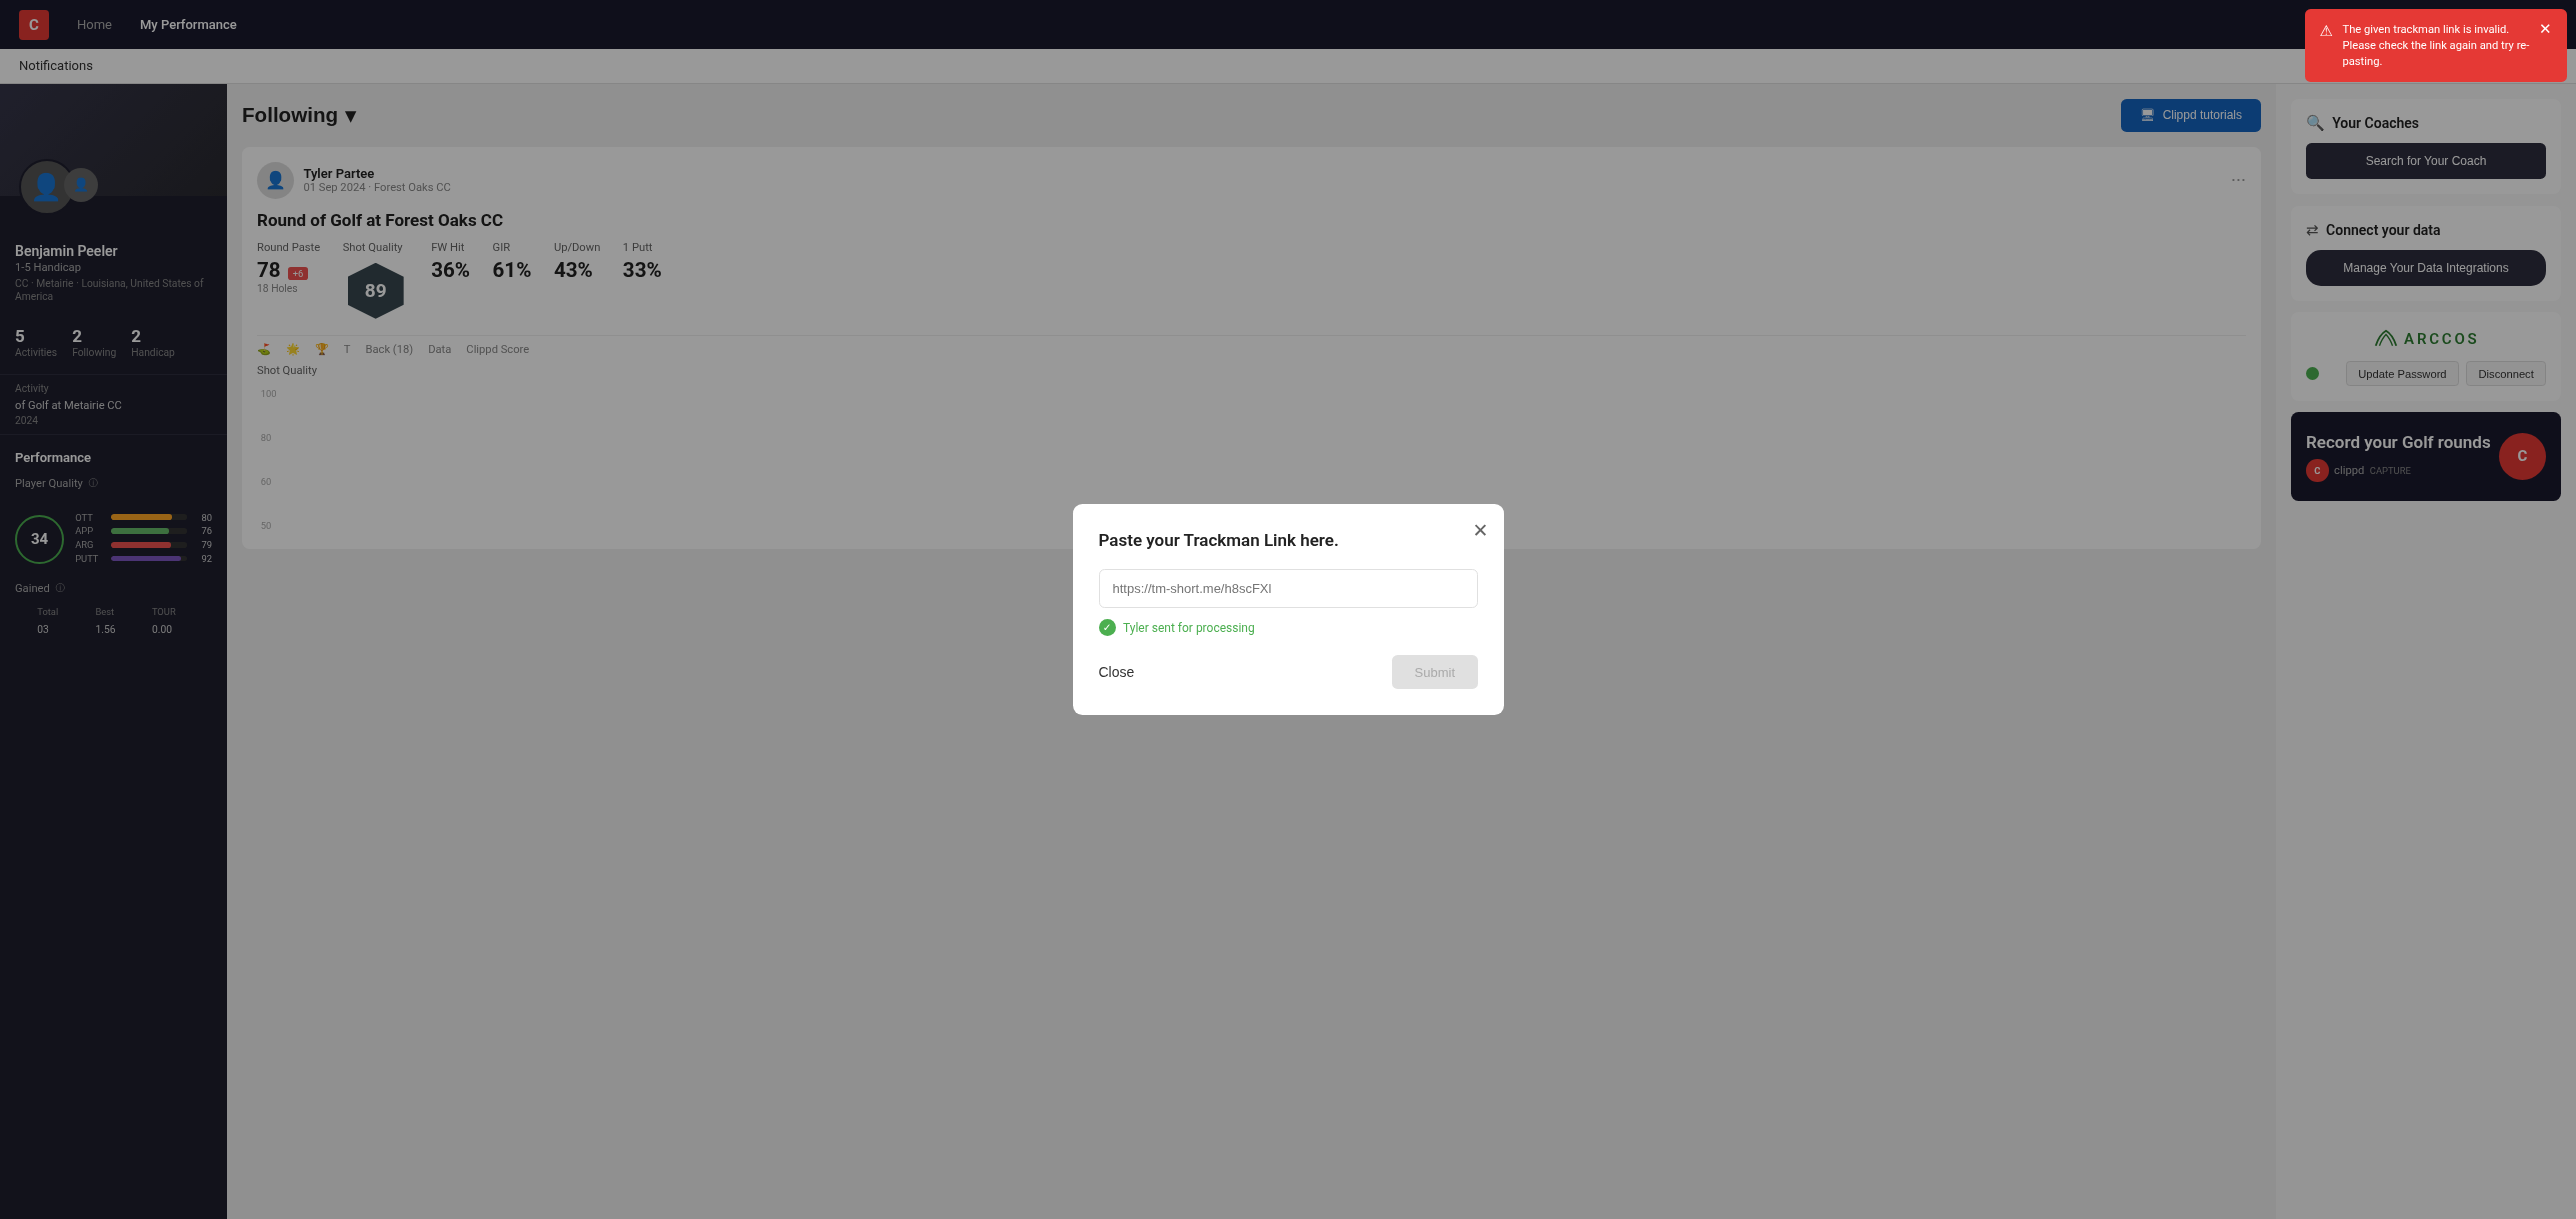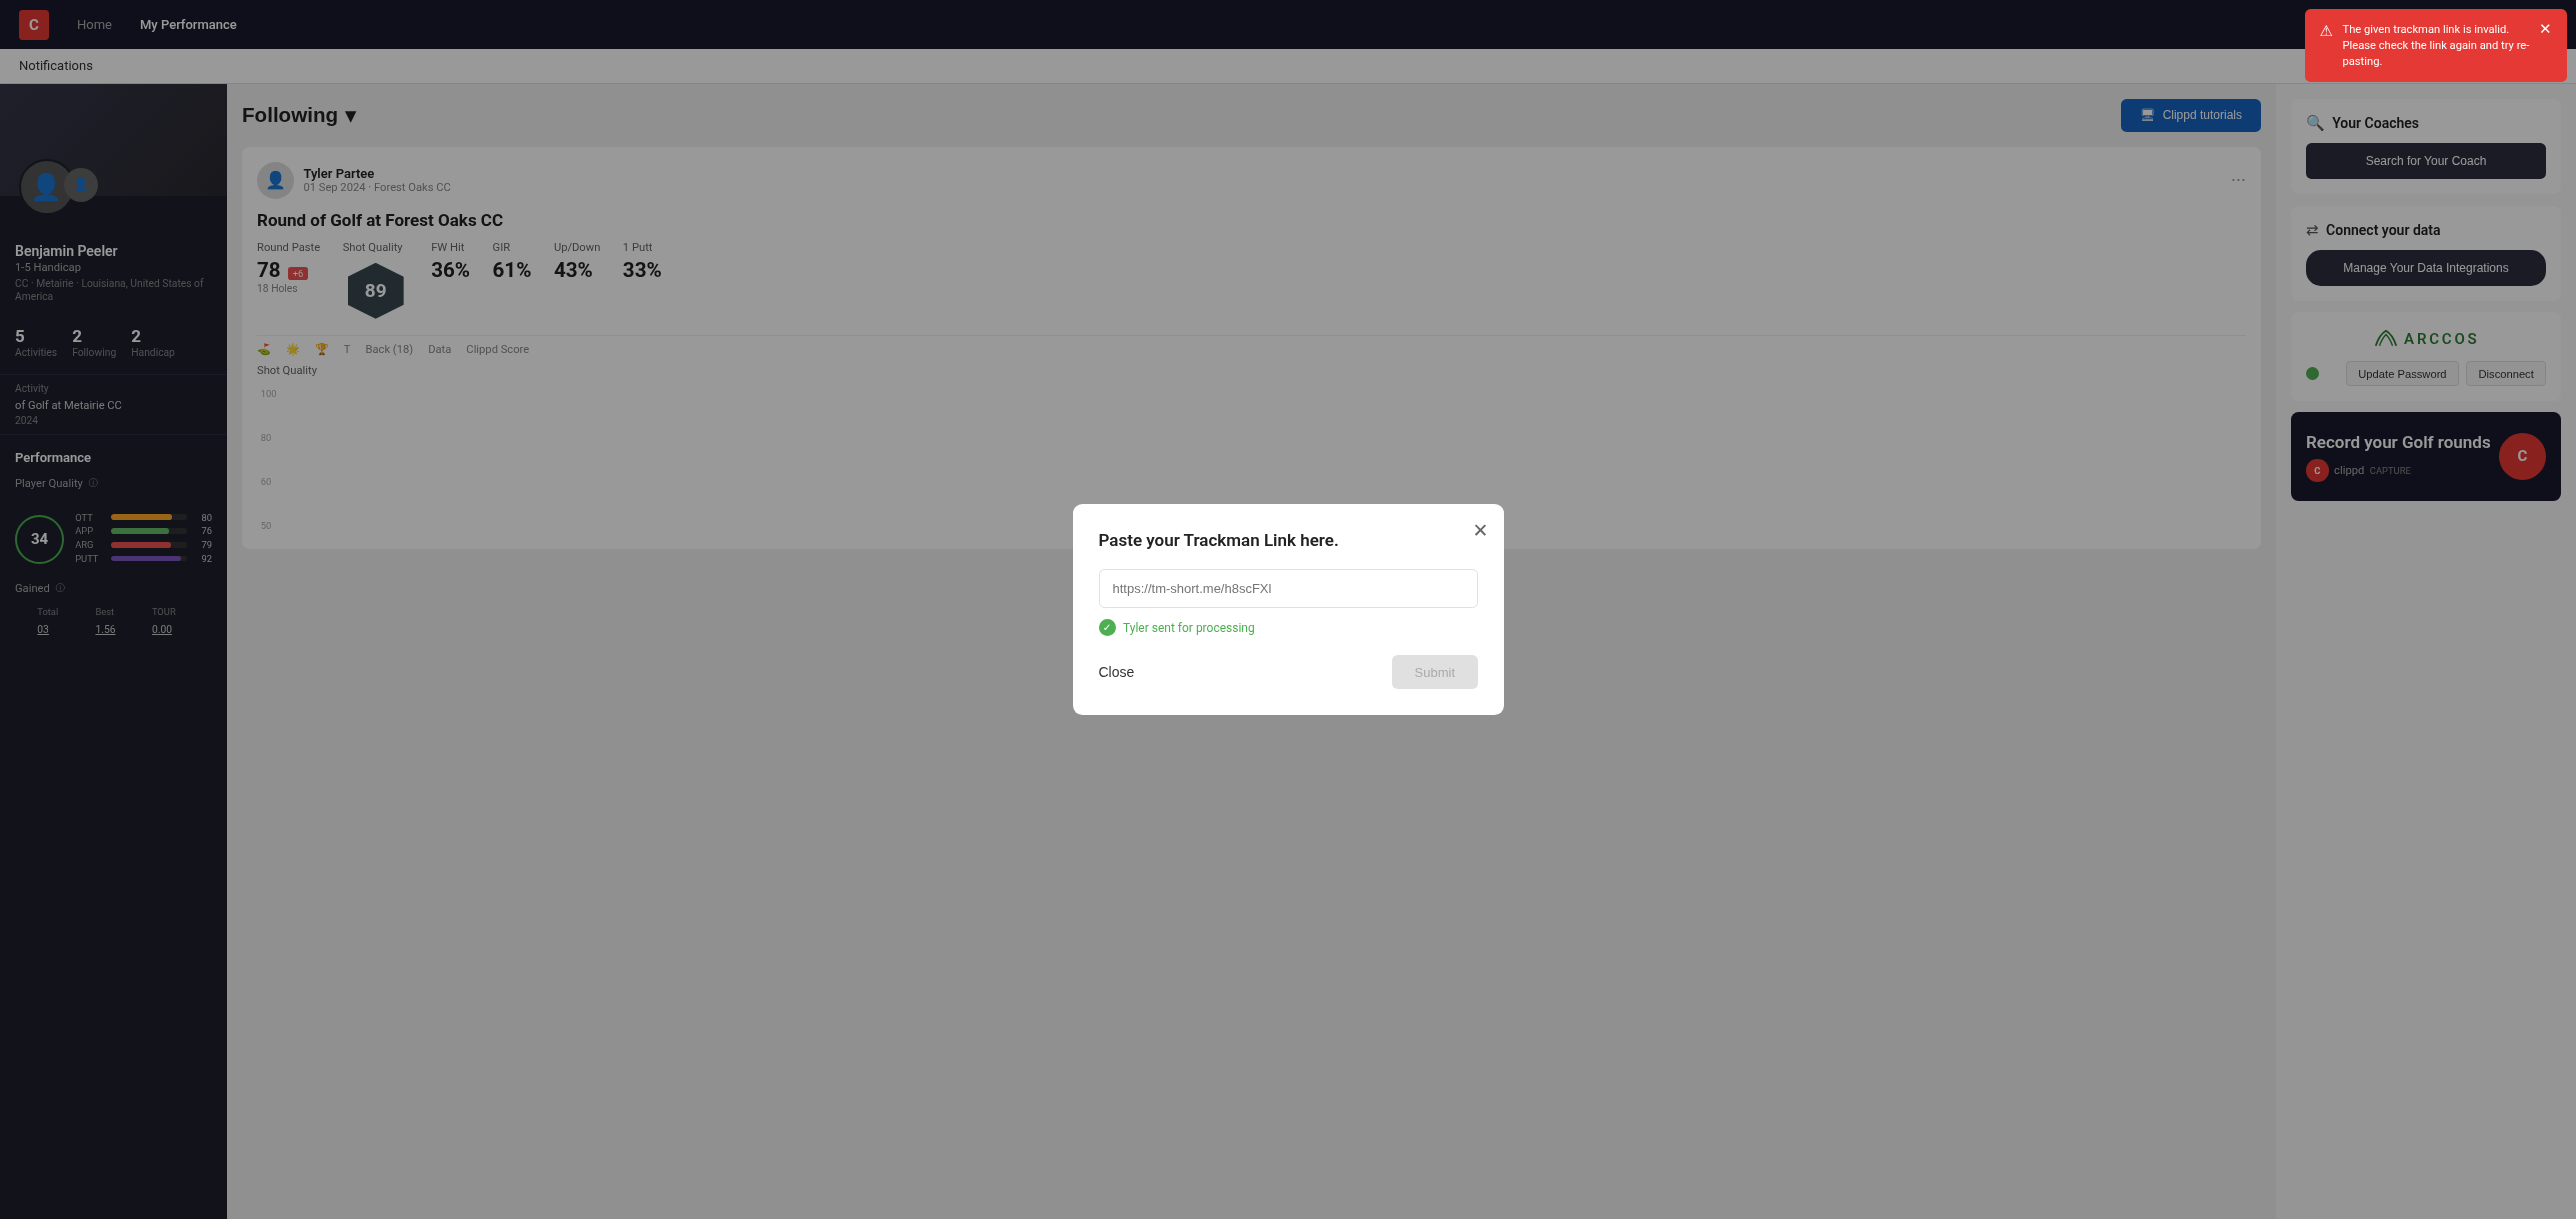--- a/index.html
+++ b/index.html
@@ -189,21 +189,21 @@
     .bar-app { background: #66BB6A; }
     .bar-arg { background: #EF5350; }
     .bar-putt { background: #7E57C2; }
     .bar-val { color: #ccc; font-size: 9.4px; width: 19px; text-align: right; }
 
     .gained-section { }
     .gained-header { display: flex; align-items: center; gap: 5.6px; margin-bottom: 7.5px; }
     .gained-label { color: #aaa; font-size: 11.2px; }
     .gained-table { width: 100%; }
     .gained-table th { color: #888; font-size: 9.4px; font-weight: normal; text-align: left; padding: 1.9px 3.7px; }
-    .gained-table td { color: #ccc; font-size: 10.3px; padding: 1.9px 3.7px; text-decoration: underline; }
+    .gained-table td { color: #ccc; font-size: 10.3px; padding: 1.9px 3.7px; }
 
     
     .main-content {
       flex: 1;
       overflow-y: auto;
       padding: 15px;
       background: #f0f0f0;
     }
 
     

